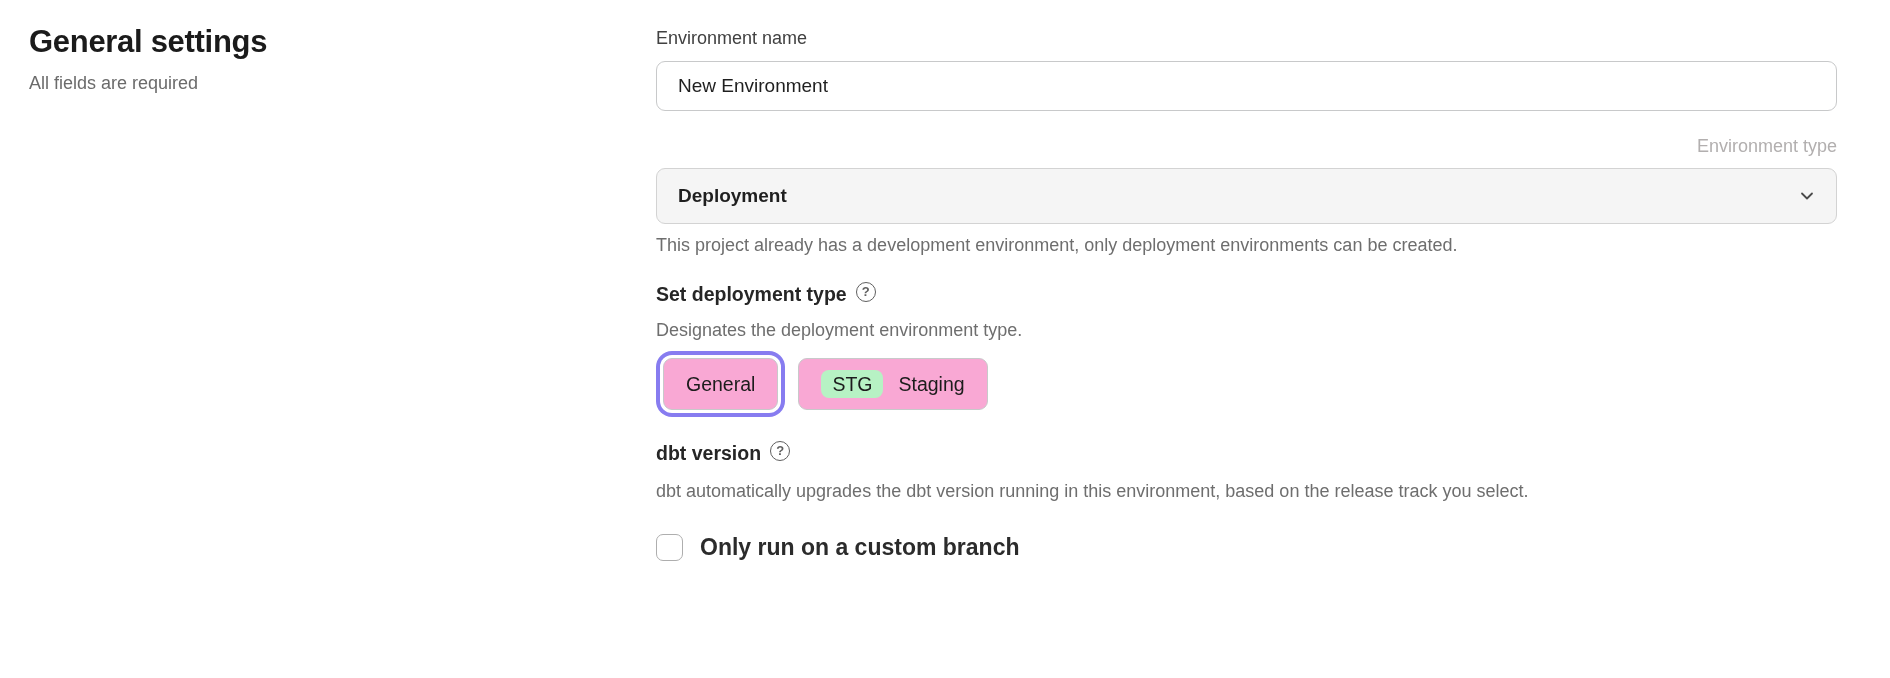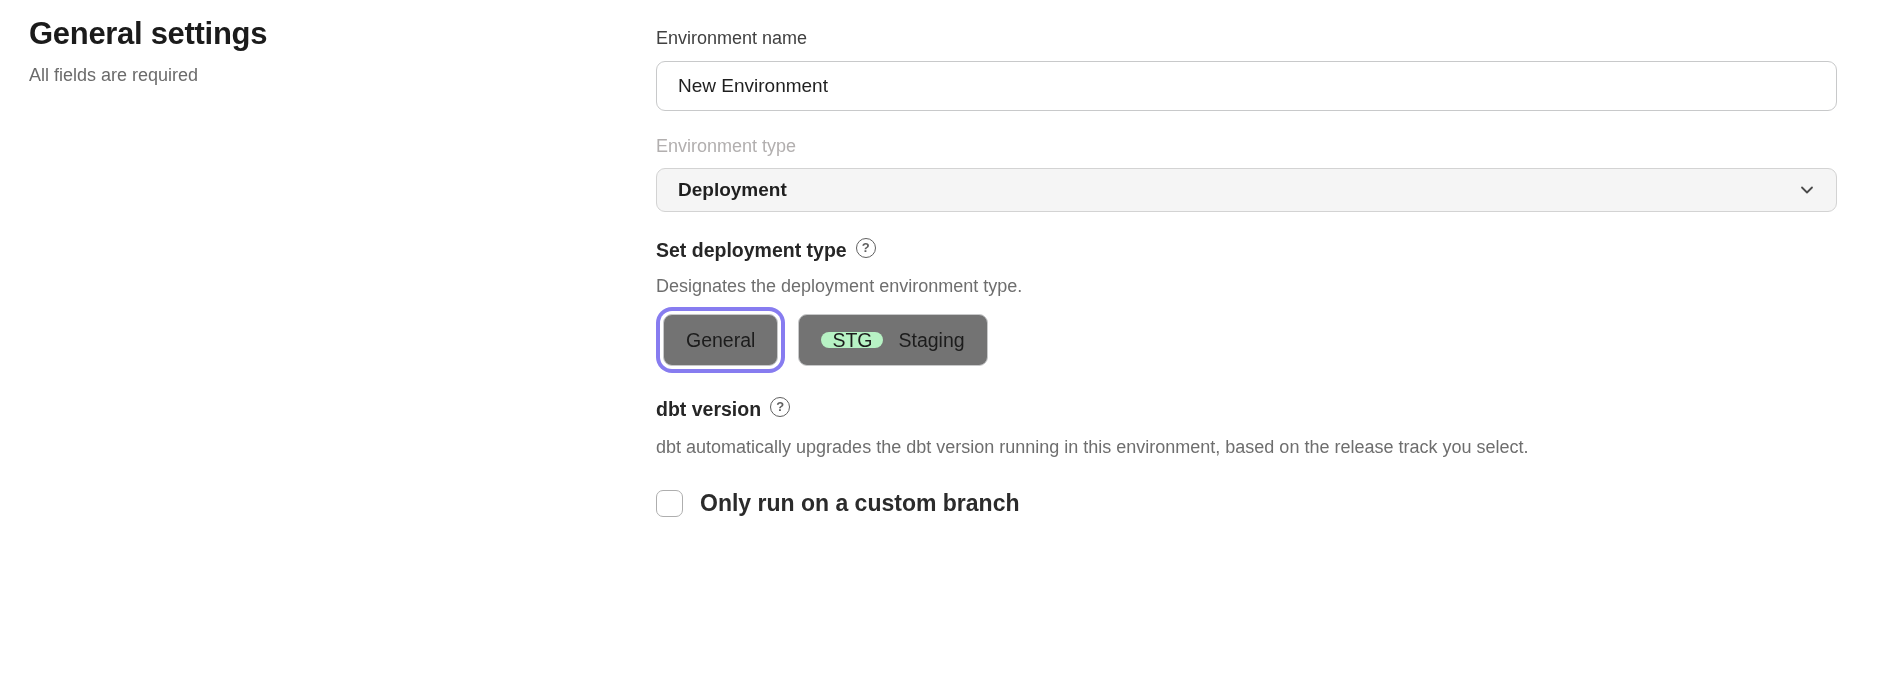--- a/index.html
+++ b/index.html
@@ -4,38 +4,38 @@
 <style>
   * { margin:0; padding:0; box-sizing:border-box; }
   html,body { width:1890px; height:678px; }
   body {
     background:#ffffff;
     font-family:"Liberation Sans", sans-serif;
     color:#262626;
     position:relative;
     overflow:hidden;
   }
-  .left-col { position:absolute; left:29px; top:16px; }
+  .left-col { position:absolute; left:29px; top:24px; }
   .page-title { font-size:31px; font-weight:700; color:#1b1b1b; letter-spacing:-0.3px; }
   .page-subtitle { margin-top:13px; font-size:18px; color:#6b6b6b; }
 
   .form-col { position:absolute; left:656px; top:28px; width:1181px; }
 
   .field-label { font-size:18px; color:#414141; line-height:21px; }
   .field-label.muted { color:#b2afaf; }
 
   .text-input {
     display:block; width:100%; height:50px; margin-top:12px;
     border:1px solid #c8c9ca; border-radius:9px;
     font-size:19px; color:#1f1f1f; padding:0 21px;
     background:#ffffff; font-family:inherit; outline:none;
   }
 
   .select {
-    height:44px; margin-top:11px;
+    height:56px; margin-top:11px;
     border:1px solid #c8c9ca; border-radius:9px;
     display:flex; align-items:center; justify-content:space-between;
     padding:0 19px 0 21px;
     font-size:19px; font-weight:600; color:#1f1f1f;
     background:#ffffff; cursor:pointer;
   }
   .select.disabled { background:#f5f5f5; border-color:#d3d3d3; }
   .chevron { width:20px; height:20px; flex:0 0 auto; }
 
   .helper { font-size:18px; color:#6e6e6e; margin-top:10px; line-height:22px; }
@@ -49,30 +49,30 @@
   .help-icon {
     width:20px; height:20px; border:1.4px solid #5f5f5f; border-radius:50%;
     display:inline-flex; align-items:center; justify-content:center;
     font-size:13px; font-weight:600; color:#5f5f5f; cursor:pointer;
     font-family:inherit;
   }
   .section-helper { margin-top:13px; }
 
   .btn-row { display:flex; align-items:center; gap:13px; margin-top:17px; }
   .type-btn {
-    height:52px; background:#737373; border:1px solid #c8c9ca; border-radius:9px;
+    height:52px; background:#f9a8d4; border:1px solid #c8c9ca; border-radius:9px;
     display:flex; align-items:center; padding:0 22px; gap:15px;
     font-size:19.5px; color:#1c1c1c; font-family:inherit; cursor:pointer;
   }
   .type-btn.selected {
     box-shadow: 0 0 0 3px #ffffff, 0 0 0 7px #877cf0;
     margin-left:7px; margin-right:7px;
   }
   .type-badge {
-    height:16px; display:inline-flex; align-items:center;
+    height:28px; display:inline-flex; align-items:center;
     padding:0 11px; border-radius:8px; font-size:19.5px; color:#1c1c1c;
   }
 
   .checkbox-row { display:flex; align-items:center; gap:17px; margin-top:32px; }
   .checkbox {
     width:27px; height:27px; background:#ffffff;
     border:1.5px solid #aeaeae; border-radius:7px; cursor:pointer; flex:0 0 auto;
   }
   .checkbox-label { font-size:23px; font-weight:700; color:#2b2b2b; }
 </style>
@@ -82,27 +82,28 @@
 <div class="left-col">
   <h1 class="page-title">General settings</h1>
   <p class="page-subtitle">All fields are required</p>
 </div>
 
 <div class="form-col">
 
   <div class="field-label">Environment name</div>
   <input class="text-input" type="text" value="New Environment" style="">
 
-  <div class="field-label muted" style="margin-top:25px;">Environment type</div>
+  <div class="field-label muted" style="margin-top:25px;text-align:right;">Environment type</div>
   <div class="select disabled">
     <span>Deployment</span>
     <svg class="chevron" viewBox="0 0 20 20">
       <polyline points="5,7.5 10,12.5 15,7.5" fill="none" stroke="#4a4a4a" stroke-width="1.8" stroke-linecap="round" stroke-linejoin="round"></polyline>
     </svg>
   </div>
+  <p class="helper">This project already has a development environment, only deployment environments can be created.</p>
 
   <div class="section-label">
     <span>Set deployment type</span>
     <span class="help-icon">?</span>
   </div>
   <p class="helper section-helper">Designates the deployment environment type.</p>
 
   <div class="btn-row">
     <button class="type-btn selected">
       <span>General</span>

